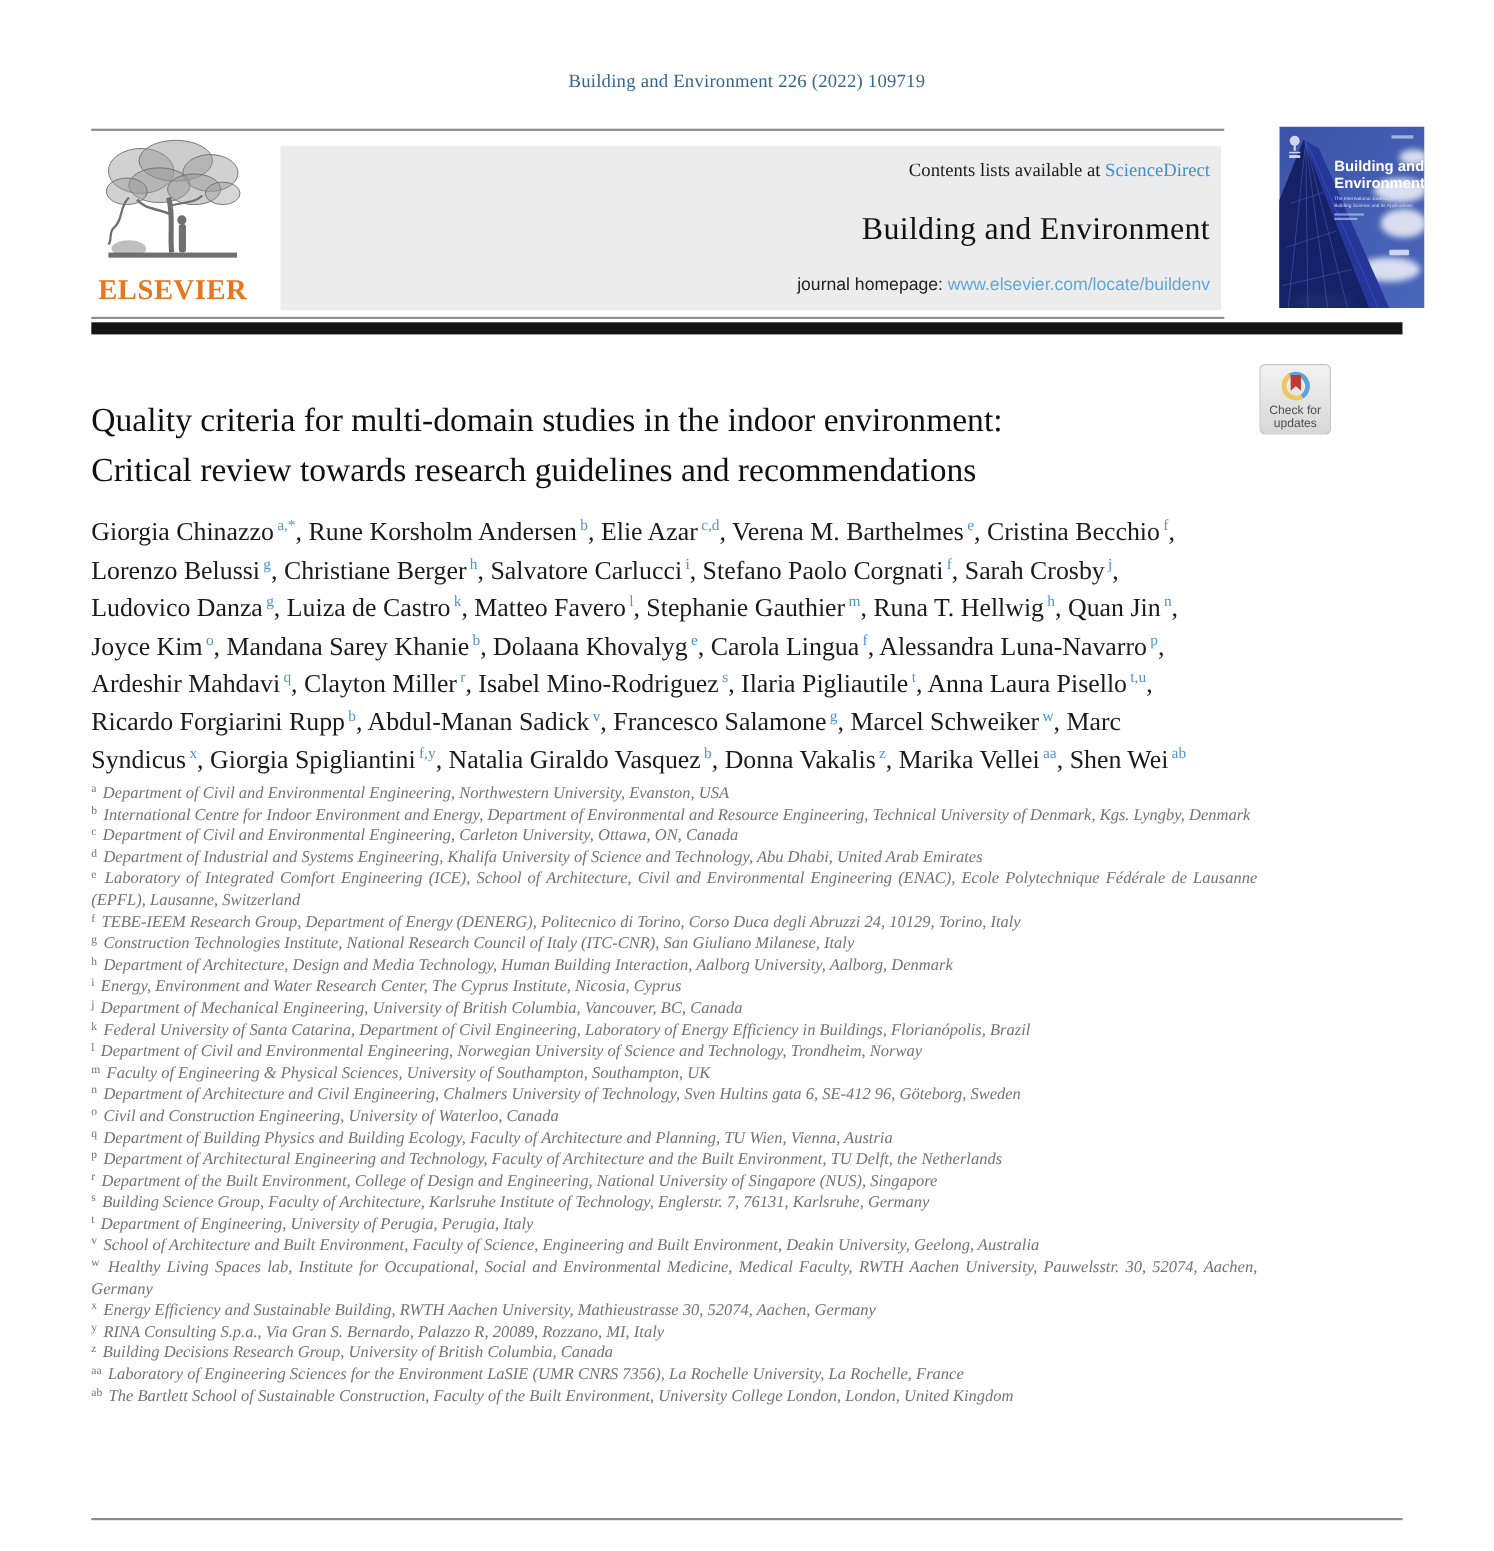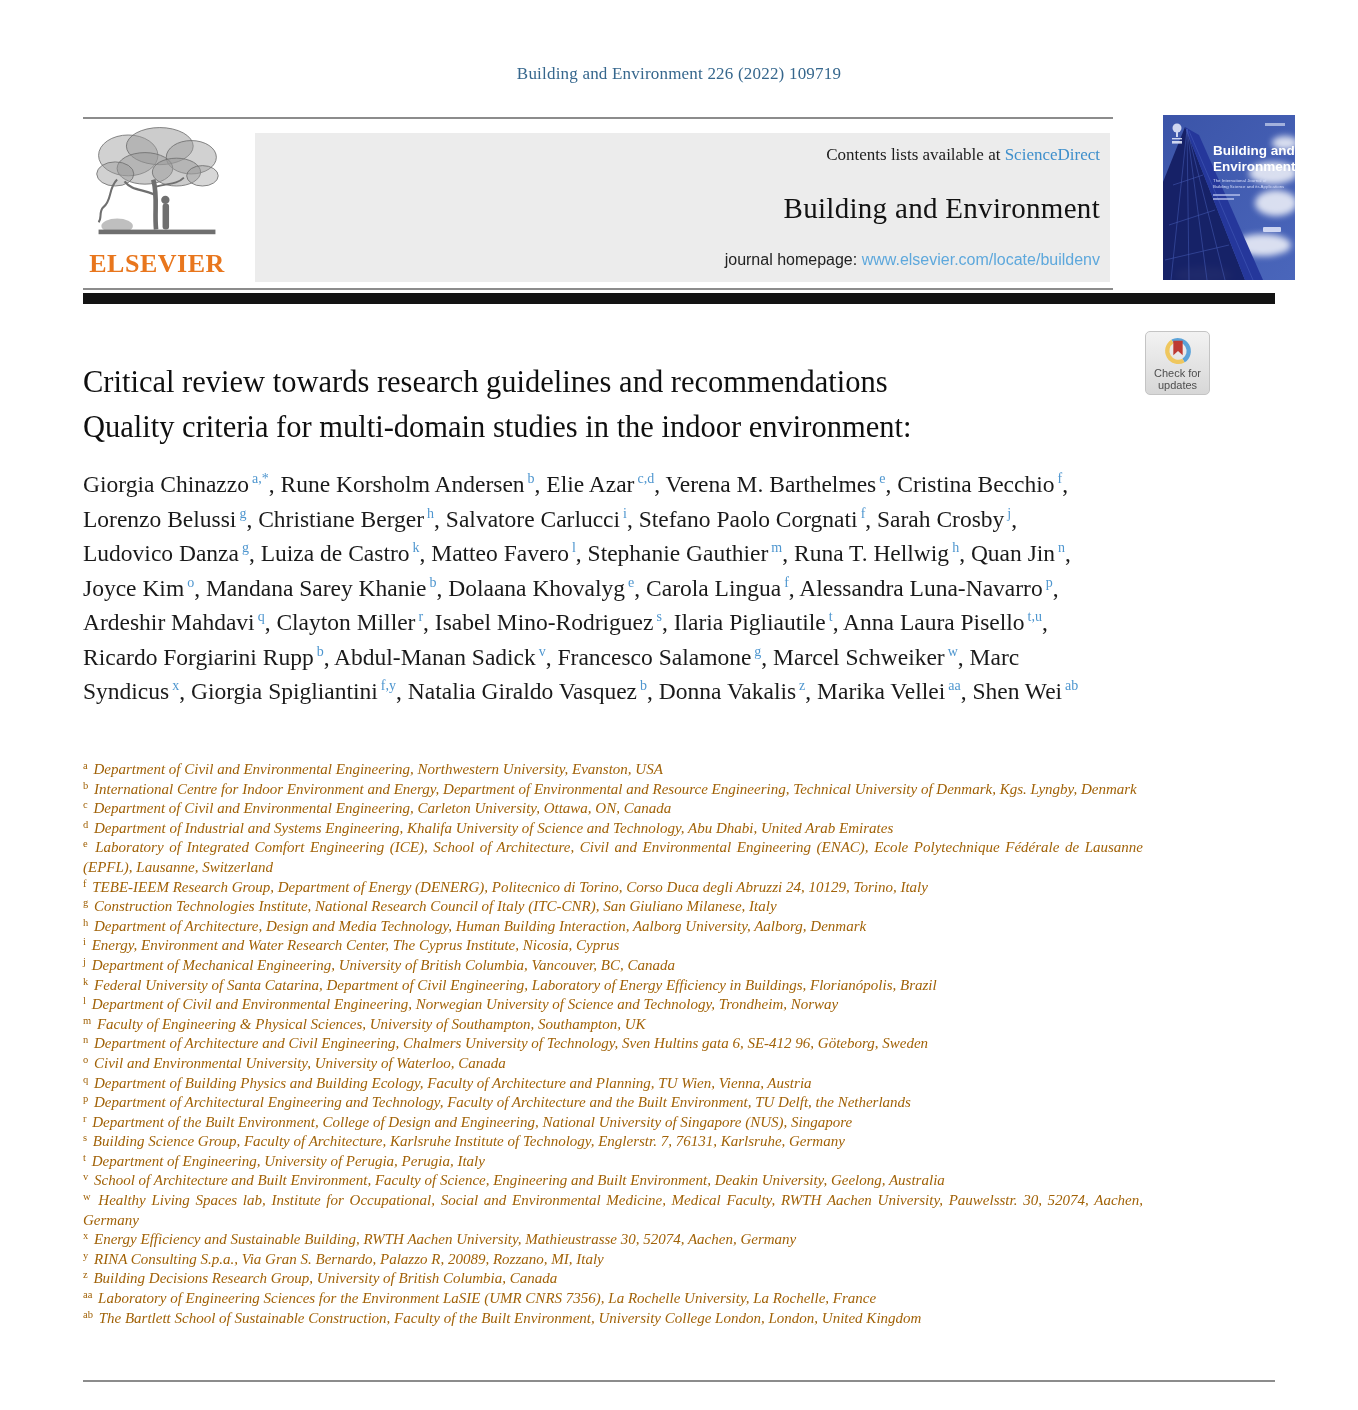--- a/index.html
+++ b/index.html
@@ -71,22 +71,22 @@
     left:83px;top:467px;width:1020px;
     font-size:23.5px;line-height:34.5px;color:#1a1a1a;
   }
   .authors sup.asup{
     font-size:14px;color:#4E96CF;font-style:normal;
     vertical-align:baseline;position:relative;top:-9px;margin-left:3px;line-height:0;
   }
 
   
   .affils{
-    left:83px;top:760px;width:1060px;
-    font-size:15px;line-height:19.6px;color:#a16207;
+    left:83px;top:712px;width:1060px;
+    font-size:15px;line-height:19.6px;color:#737373;
   }
   .affil{font-style:italic;text-align:justify;}
   .affil sup.fsup{
     font-style:normal;font-size:10.5px;vertical-align:baseline;
     position:relative;top:-5px;margin-right:2px;line-height:0;
   }
 
   
   .bottom-rule{left:83px;top:1380px;width:1192px;height:2px;background:#8C8C8C;}
 </style>
@@ -193,42 +193,42 @@
     <path d="M26.5,31.25 A13,13 0 0 1 13.5,8.75" fill="none" stroke="#EFC75E" stroke-width="5"></path>
     <path d="M14.5,8 h11 v17 l-5.5,-5 l-5.5,5 z" fill="#BE3A33"></path>
   </svg>
   <div class="badge-text">
     <div>Check for</div>
     <div>updates</div>
   </div>
 </div>
 
 <h1 class="abs atitle" style="margin:0;font-weight:normal;">
+  <span>Quality criteria for multi-domain studies in the indoor environment:</span>
   <span>Critical review towards research guidelines and recommendations</span>
-  <span>Quality criteria for multi-domain studies in the indoor environment:</span>
 </h1>
 
 <div class="abs authors"><span><span>Giorgia Chinazzo</span><sup class="asup">a,*</sup></span>, <span><span>Rune Korsholm Andersen</span><sup class="asup">b</sup></span>, <span><span>Elie Azar</span><sup class="asup">c,d</sup></span>, <span><span>Verena M. Barthelmes</span><sup class="asup">e</sup></span>, <span><span>Cristina Becchio</span><sup class="asup">f</sup></span>, <span><span>Lorenzo Belussi</span><sup class="asup">g</sup></span>, <span><span>Christiane Berger</span><sup class="asup">h</sup></span>, <span><span>Salvatore Carlucci</span><sup class="asup">i</sup></span>, <span><span>Stefano Paolo Corgnati</span><sup class="asup">f</sup></span>, <span><span>Sarah Crosby</span><sup class="asup">j</sup></span>, <span><span>Ludovico Danza</span><sup class="asup">g</sup></span>, <span><span>Luiza de Castro</span><sup class="asup">k</sup></span>, <span><span>Matteo Favero</span><sup class="asup">l</sup></span>, <span><span>Stephanie Gauthier</span><sup class="asup">m</sup></span>, <span><span>Runa T. Hellwig</span><sup class="asup">h</sup></span>, <span><span>Quan Jin</span><sup class="asup">n</sup></span>, <span><span>Joyce Kim</span><sup class="asup">o</sup></span>, <span><span>Mandana Sarey Khanie</span><sup class="asup">b</sup></span>, <span><span>Dolaana Khovalyg</span><sup class="asup">e</sup></span>, <span><span>Carola Lingua</span><sup class="asup">f</sup></span>, <span><span>Alessandra Luna-Navarro</span><sup class="asup">p</sup></span>, <span><span>Ardeshir Mahdavi</span><sup class="asup">q</sup></span>, <span><span>Clayton Miller</span><sup class="asup">r</sup></span>, <span><span>Isabel Mino-Rodriguez</span><sup class="asup">s</sup></span>, <span><span>Ilaria Pigliautile</span><sup class="asup">t</sup></span>, <span><span>Anna Laura Pisello</span><sup class="asup">t,u</sup></span>, <span><span>Ricardo Forgiarini Rupp</span><sup class="asup">b</sup></span>, <span><span>Abdul-Manan Sadick</span><sup class="asup">v</sup></span>, <span><span>Francesco Salamone</span><sup class="asup">g</sup></span>, <span><span>Marcel Schweiker</span><sup class="asup">w</sup></span>, <span><span>Marc Syndicus</span><sup class="asup">x</sup></span>, <span><span>Giorgia Spigliantini</span><sup class="asup">f,y</sup></span>, <span><span>Natalia Giraldo Vasquez</span><sup class="asup">b</sup></span>, <span><span>Donna Vakalis</span><sup class="asup">z</sup></span>, <span><span>Marika Vellei</span><sup class="asup">aa</sup></span>, <span><span>Shen Wei</span><sup class="asup">ab</sup></span></div>
 
 <div class="abs affils">
     <div class="affil"><sup class="fsup">a</sup><span> Department of Civil and Environmental Engineering, Northwestern University, Evanston, USA</span></div>
     <div class="affil"><sup class="fsup">b</sup><span> International Centre for Indoor Environment and Energy, Department of Environmental and Resource Engineering, Technical University of Denmark, Kgs. Lyngby, Denmark</span></div>
     <div class="affil"><sup class="fsup">c</sup><span> Department of Civil and Environmental Engineering, Carleton University, Ottawa, ON, Canada</span></div>
     <div class="affil"><sup class="fsup">d</sup><span> Department of Industrial and Systems Engineering, Khalifa University of Science and Technology, Abu Dhabi, United Arab Emirates</span></div>
     <div class="affil"><sup class="fsup">e</sup><span> Laboratory of Integrated Comfort Engineering (ICE), School of Architecture, Civil and Environmental Engineering (ENAC), Ecole Polytechnique Fédérale de Lausanne (EPFL), Lausanne, Switzerland</span></div>
     <div class="affil"><sup class="fsup">f</sup><span> TEBE-IEEM Research Group, Department of Energy (DENERG), Politecnico di Torino, Corso Duca degli Abruzzi 24, 10129, Torino, Italy</span></div>
     <div class="affil"><sup class="fsup">g</sup><span> Construction Technologies Institute, National Research Council of Italy (ITC-CNR), San Giuliano Milanese, Italy</span></div>
     <div class="affil"><sup class="fsup">h</sup><span> Department of Architecture, Design and Media Technology, Human Building Interaction, Aalborg University, Aalborg, Denmark</span></div>
     <div class="affil"><sup class="fsup">i</sup><span> Energy, Environment and Water Research Center, The Cyprus Institute, Nicosia, Cyprus</span></div>
     <div class="affil"><sup class="fsup">j</sup><span> Department of Mechanical Engineering, University of British Columbia, Vancouver, BC, Canada</span></div>
     <div class="affil"><sup class="fsup">k</sup><span> Federal University of Santa Catarina, Department of Civil Engineering, Laboratory of Energy Efficiency in Buildings, Florianópolis, Brazil</span></div>
     <div class="affil"><sup class="fsup">l</sup><span> Department of Civil and Environmental Engineering, Norwegian University of Science and Technology, Trondheim, Norway</span></div>
     <div class="affil"><sup class="fsup">m</sup><span> Faculty of Engineering &amp; Physical Sciences, University of Southampton, Southampton, UK</span></div>
     <div class="affil"><sup class="fsup">n</sup><span> Department of Architecture and Civil Engineering, Chalmers University of Technology, Sven Hultins gata 6, SE-412 96, Göteborg, Sweden</span></div>
-    <div class="affil"><sup class="fsup">o</sup><span> Civil and Environmental University, University of Waterloo, Canada</span></div>
+    <div class="affil"><sup class="fsup">o</sup><span> Civil and Construction Engineering, University of Waterloo, Canada</span></div>
     <div class="affil"><sup class="fsup">q</sup><span> Department of Building Physics and Building Ecology, Faculty of Architecture and Planning, TU Wien, Vienna, Austria</span></div>
     <div class="affil"><sup class="fsup">p</sup><span> Department of Architectural Engineering and Technology, Faculty of Architecture and the Built Environment, TU Delft, the Netherlands</span></div>
     <div class="affil"><sup class="fsup">r</sup><span> Department of the Built Environment, College of Design and Engineering, National University of Singapore (NUS), Singapore</span></div>
     <div class="affil"><sup class="fsup">s</sup><span> Building Science Group, Faculty of Architecture, Karlsruhe Institute of Technology, Englerstr. 7, 76131, Karlsruhe, Germany</span></div>
     <div class="affil"><sup class="fsup">t</sup><span> Department of Engineering, University of Perugia, Perugia, Italy</span></div>
     <div class="affil"><sup class="fsup">v</sup><span> School of Architecture and Built Environment, Faculty of Science, Engineering and Built Environment, Deakin University, Geelong, Australia</span></div>
     <div class="affil"><sup class="fsup">w</sup><span> Healthy Living Spaces lab, Institute for Occupational, Social and Environmental Medicine, Medical Faculty, RWTH Aachen University, Pauwelsstr. 30, 52074, Aachen, Germany</span></div>
     <div class="affil"><sup class="fsup">x</sup><span> Energy Efficiency and Sustainable Building, RWTH Aachen University, Mathieustrasse 30, 52074, Aachen, Germany</span></div>
     <div class="affil"><sup class="fsup">y</sup><span> RINA Consulting S.p.a., Via Gran S. Bernardo, Palazzo R, 20089, Rozzano, MI, Italy</span></div>
     <div class="affil"><sup class="fsup">z</sup><span> Building Decisions Research Group, University of British Columbia, Canada</span></div>

